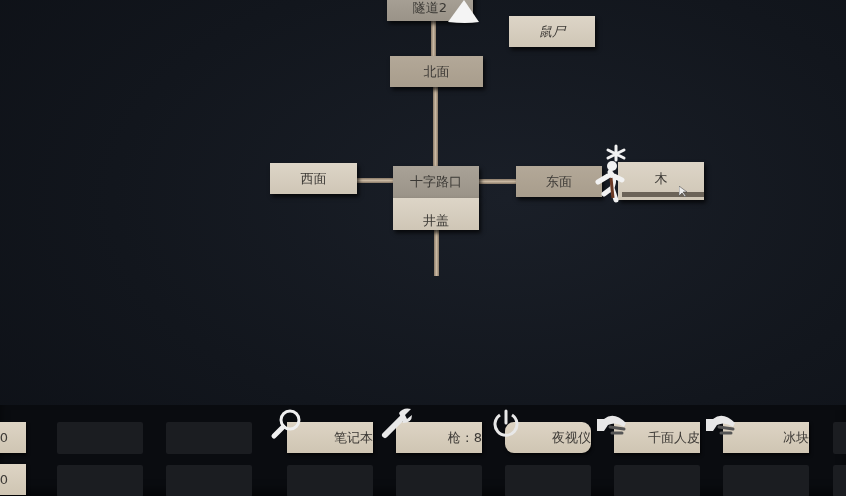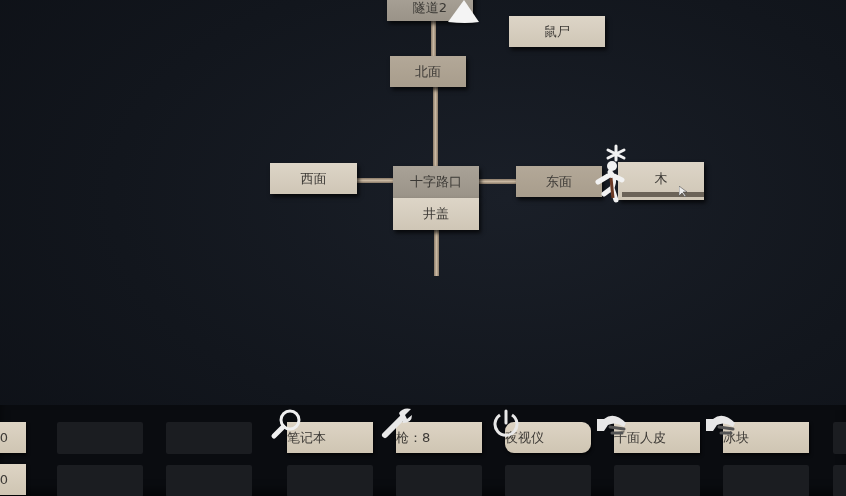--- a/index.html
+++ b/index.html
@@ -13,21 +13,21 @@
   .node{position:absolute;display:flex;align-items:center;justify-content:center;
     font-size:13px;color:#3d3a36;
     background:linear-gradient(180deg,#ddd5c7 0%,#cfc6b6 100%);
     box-shadow:2px 3px 4px rgba(0,0,0,.7);}
   .node.dark{background:linear-gradient(180deg,#a9a297 0%,#9a9388 100%);color:#3a3834;}
   .node.tan{background:linear-gradient(180deg,#b3a898 0%,#a89d8c 100%);}
   .progress{position:absolute;left:4px;right:0;bottom:3px;height:5px;background:#6b6358;}
   .bar{position:absolute;left:0;top:405px;width:846px;height:91px;background:#0a0c10;
     box-shadow:0 -6px 10px rgba(0,0,0,.5) inset;}
   .slot{position:absolute;width:86px;height:32px;background:#1b1d21;border-radius:2px;}
-  .item{position:absolute;width:86px;height:31px;display:flex;align-items:center;justify-content:flex-start;
+  .item{position:absolute;width:86px;height:31px;display:flex;align-items:center;justify-content:flex-end;
     font-size:13px;color:#3d3a36;background:linear-gradient(180deg,#ddd4c4,#cfc5b3);
     box-shadow:1px 2px 3px rgba(0,0,0,.7);}
   .icon{position:absolute;}
 </style>
 </head>
 <body>
 
 <div class="map">
 
   <div class="rope v" style="left:423px;top:20px;height:38px;"></div>
@@ -36,33 +36,33 @@
   <div class="rope h" style="left:471px;top:179px;width:38px;"></div>
   <div class="rope v" style="left:426px;top:230px;height:46px;"></div>
 
   <div class="node dark" style="left:379px;top:-6px;width:86px;height:27px;">
     <span>隧道2</span>
   </div>
   <svg class="icon" style="left:438px;top:0;" width="34" height="24" viewBox="0 0 34 24">
       <path d="M18 0 L33 22 Q20 24 2 22 Z" fill="#f4f4f4"></path>
     </svg>
 
-  <div class="node" style="left:501px;top:16px;width:96px;height:31px;">
+  <div class="node" style="left:501px;top:16px;width:86px;height:31px;font-style:italic;">
     <span>鼠尸</span>
   </div>
-  <div class="node tan" style="left:382px;top:56px;width:76px;height:31px;">
+  <div class="node tan" style="left:382px;top:56px;width:93px;height:31px;">
     <span>北面</span>
   </div>
   <div class="node" style="left:262px;top:163px;width:87px;height:31px;">
     <span>西面</span>
   </div>
   <div class="node dark" style="left:385px;top:166px;width:86px;height:32px;">
     <span>十字路口</span>
   </div>
-  <div class="node" style="left:385px;top:198px;width:86px;height:32px;">
+  <div class="node" style="left:385px;top:198px;width:86px;height:32px;align-items:flex-end;">
     <span>井盖</span>
   </div>
   <div class="node tan" style="left:508px;top:166px;width:86px;height:31px;">
     <span>东面</span>
   </div>
   <div class="node" style="left:610px;top:162px;width:86px;height:38px;align-items:flex-start;padding-top:0;">
     <span style="margin-top:8px;">木</span>
     <div class="progress"></div>
     <svg class="icon" style="left:61px;top:24px;" width="8" height="12" viewBox="0 0 8 12">
         <path d="M0 0 L0 10 L3 7 L6 11 L7 10 L4 6 L8 6 Z" fill="#eee" stroke="#333" stroke-width="0.5"></path>

